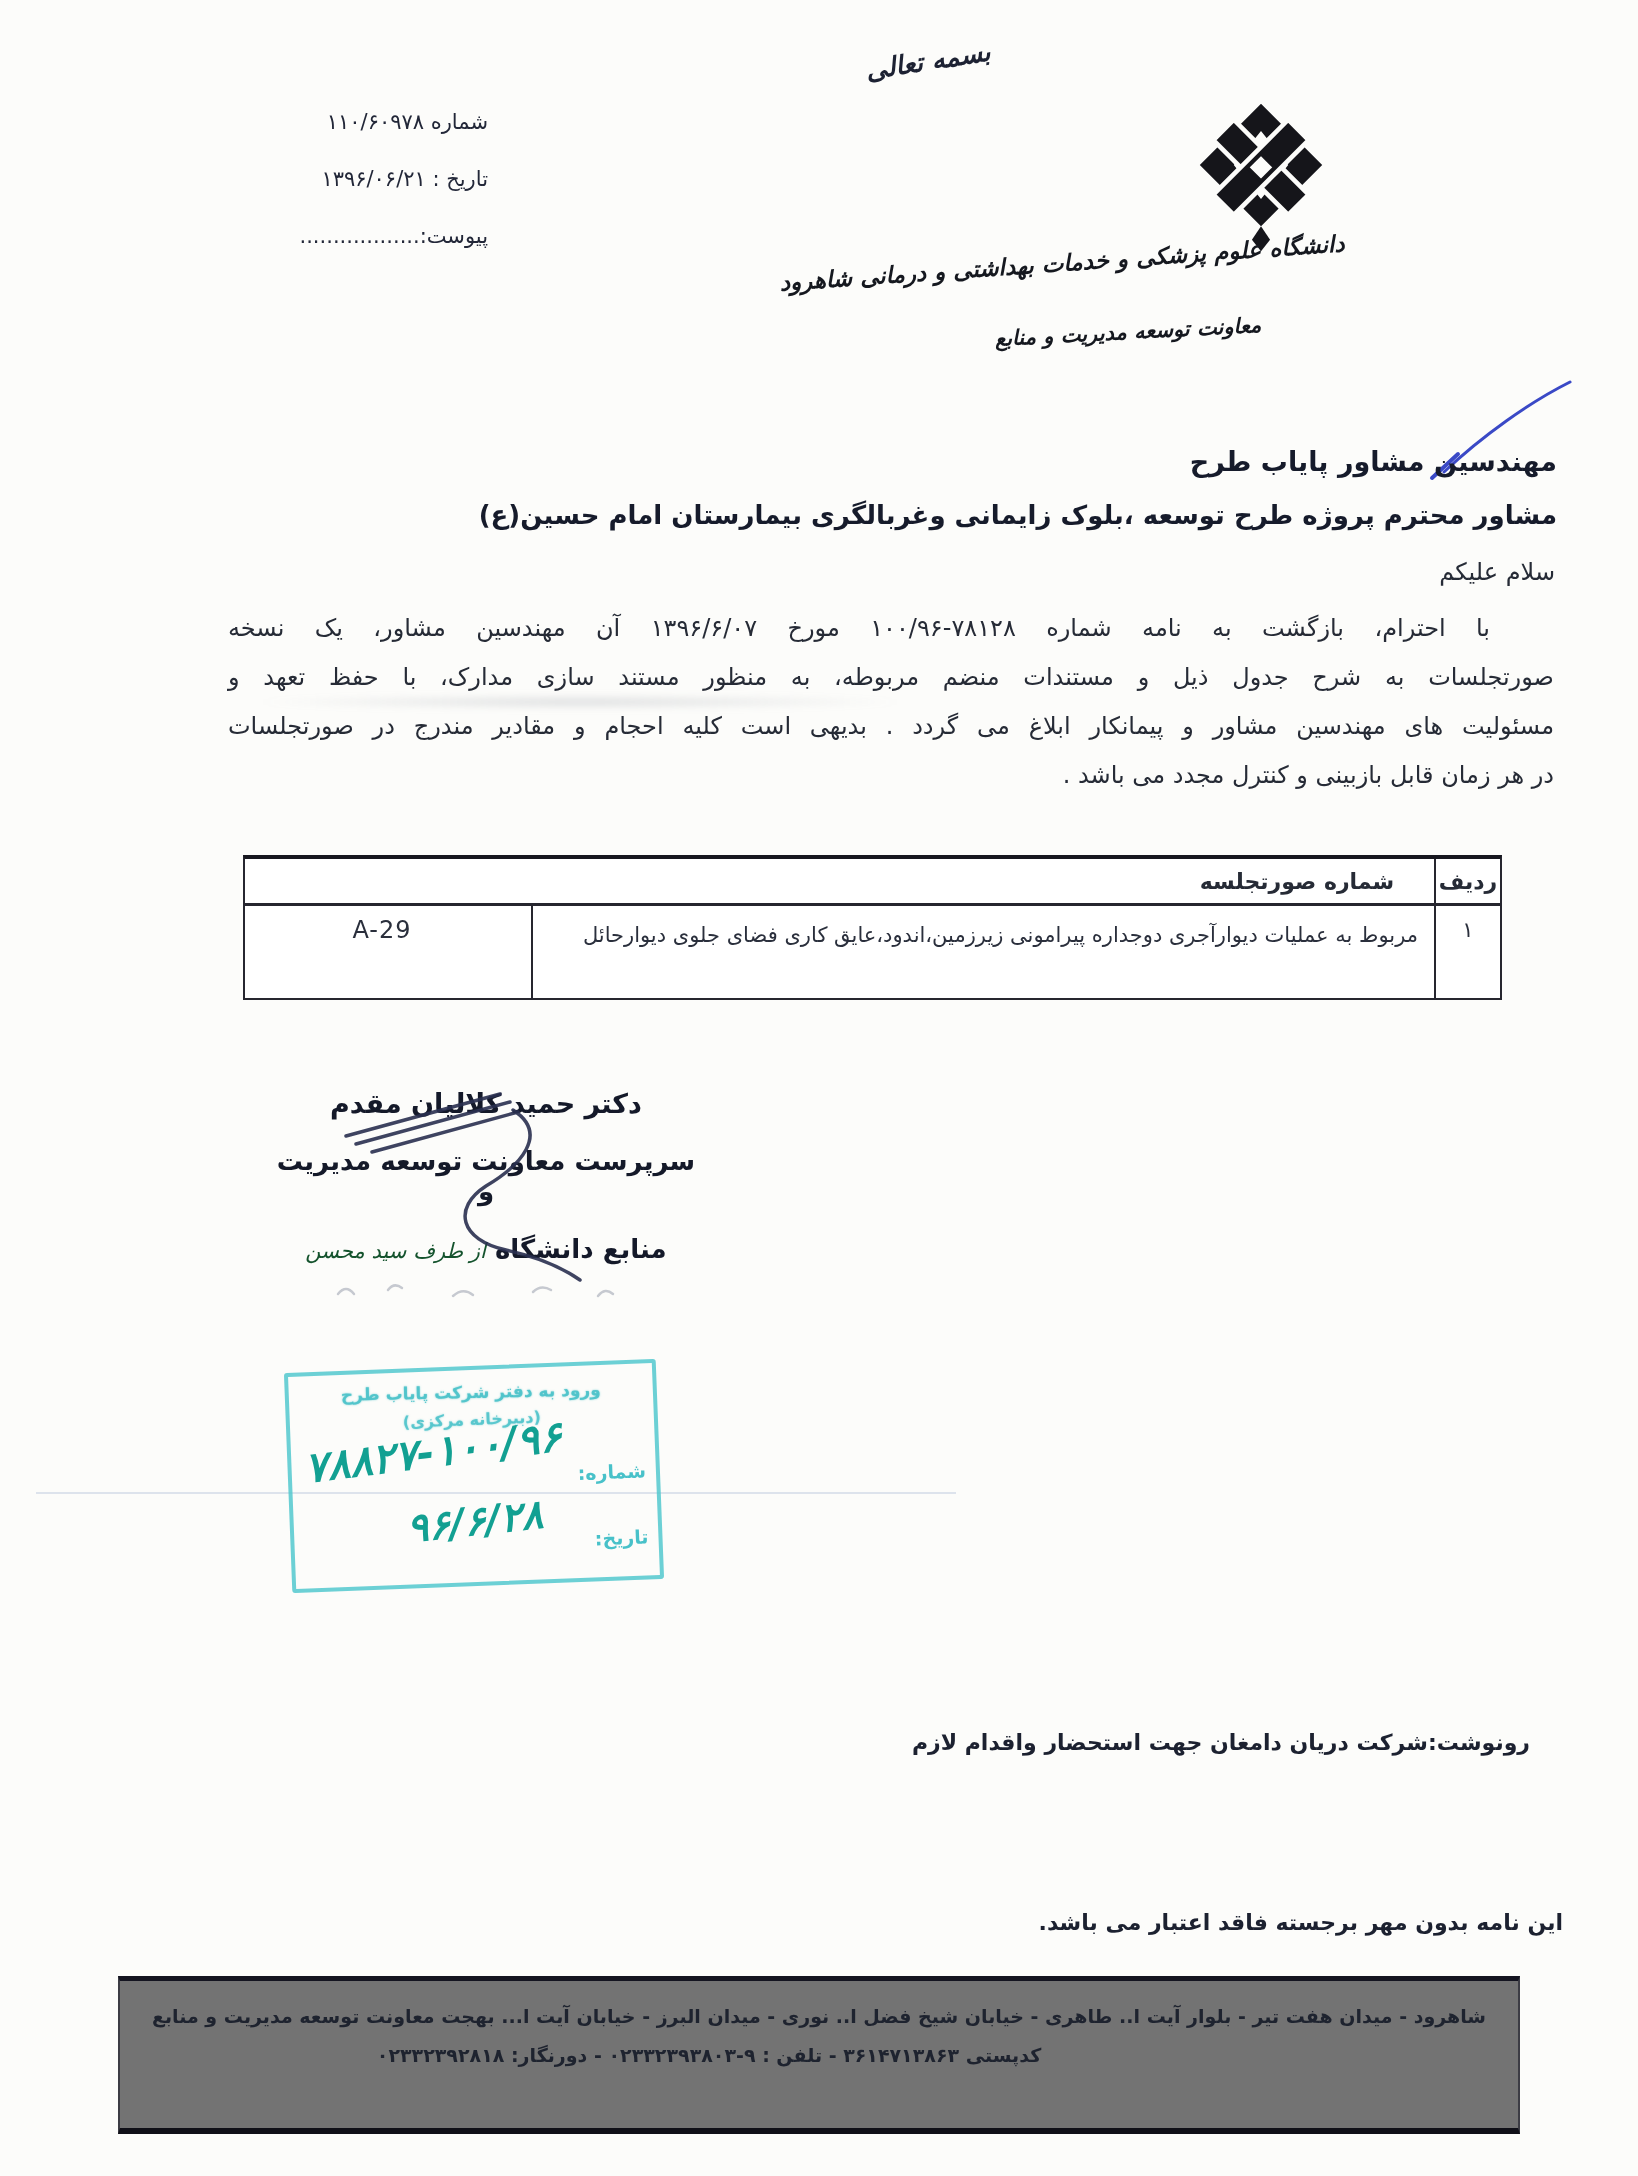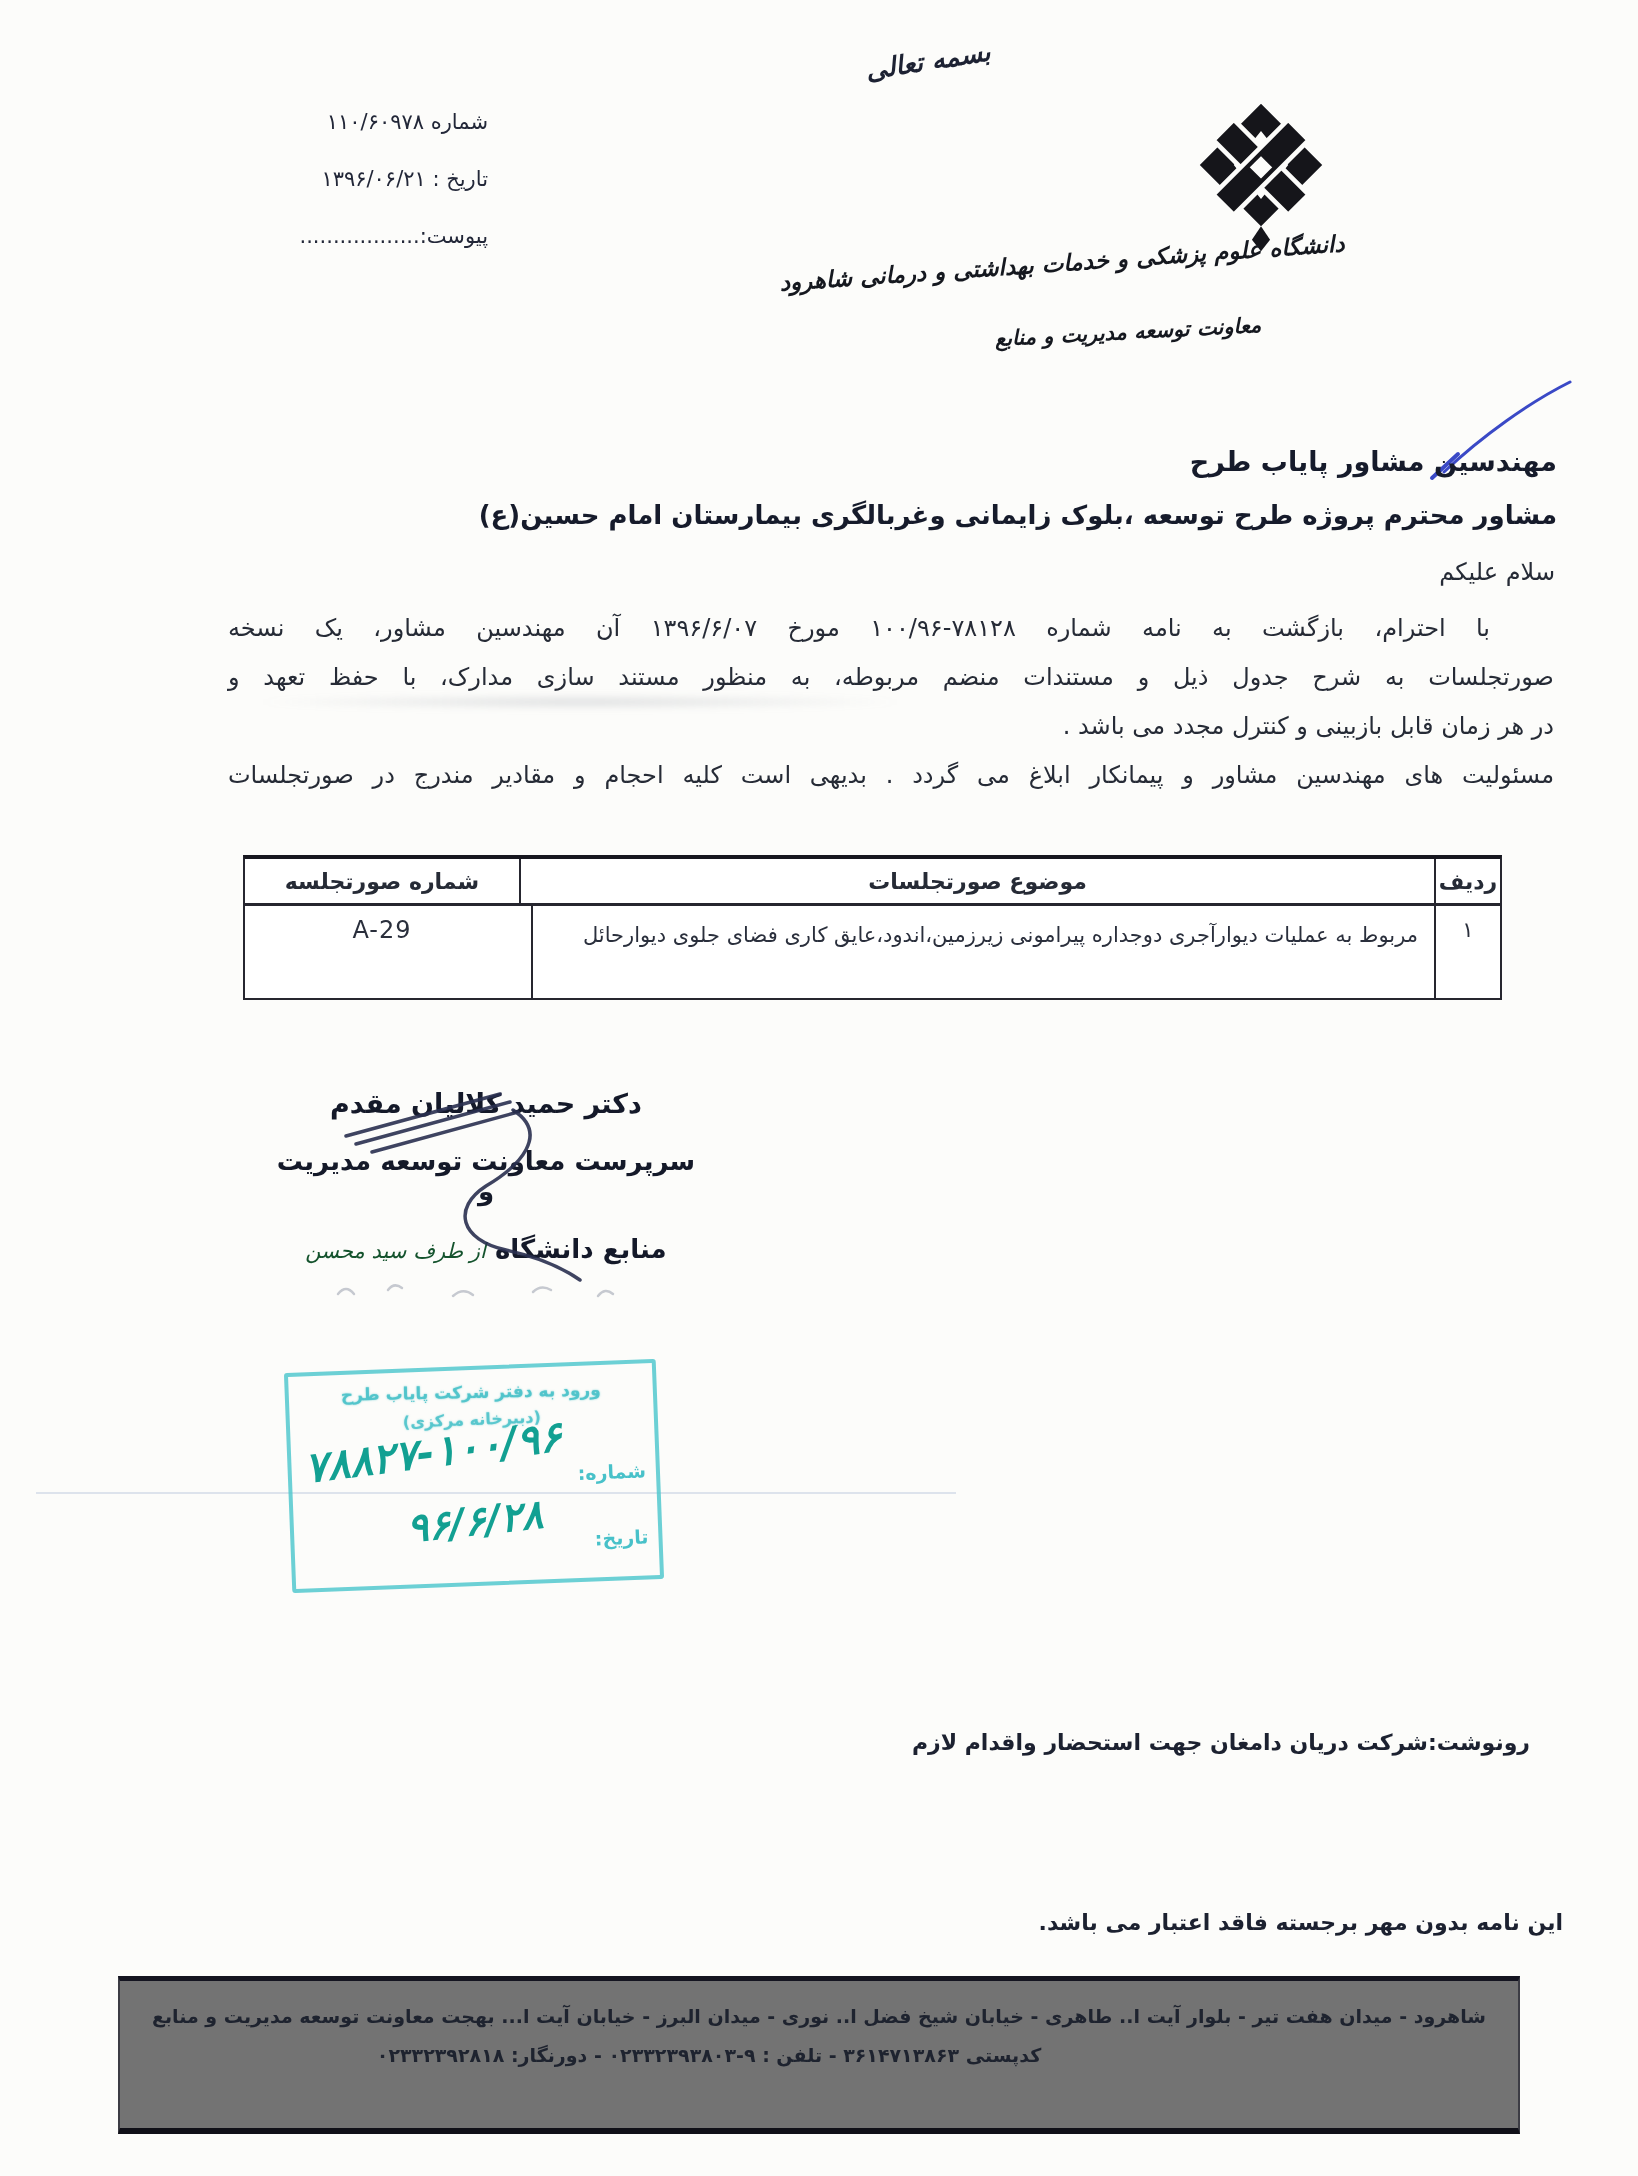--- a/index.html
+++ b/index.html
@@ -159,29 +159,28 @@
     </svg>
   </div>
 
   <div class="abs recipient-title">مهندسین مشاور پایاب طرح</div>
   <div class="abs recipient-subtitle">مشاور محترم پروژه  طرح توسعه ،بلوک زایمانی وغربالگری بیمارستان امام حسین(ع)</div>
   <div class="abs salutation">سلام علیکم</div>
 
   <div class="abs body-text">
     <div class="line just indent">با احترام، بازگشت به نامه شماره ۷۸۱۲۸-۱۰۰/۹۶ مورخ ۱۳۹۶/۶/۰۷ آن مهندسین مشاور، یک نسخه</div>
     <div class="line just">صورتجلسات به شرح جدول ذیل و مستندات منضم مربوطه، به منظور مستند سازی مدارک، با حفظ تعهد و</div>
+    <div class="line just">مسئولیت های مهندسین مشاور و پیمانکار ابلاغ می گردد . بدیهی است کلیه احجام و مقادیر مندرج در صورتجلسات</div>
     <div class="line lastline">در هر زمان قابل بازبینی و کنترل مجدد می باشد .</div>
-    <div class="line just">مسئولیت های مهندسین مشاور و پیمانکار ابلاغ می گردد . بدیهی است کلیه احجام و مقادیر مندرج در صورتجلسات</div>
   </div>
   <div class="abs smudge"></div>
 
   <div class="abs mtable">
     <div class="trow thead">
       <div class="cell c-rowno">ردیف</div>
-      <div class="cell c-subject">موضوع صورتجلسات</div>
       <div class="cell c-minno">شماره صورتجلسه</div>
     </div>
     <div class="trow tbody">
       <div class="cell c-rowno">۱</div>
       <div class="cell c-subject">مربوط به عملیات دیوارآجری دوجداره پیرامونی زیرزمین،اندود،عایق کاری  فضای جلوی دیوارحائل</div>
       <div class="cell c-minno">A-29</div>
     </div>
   </div>
 
   <div class="abs sig-block">

